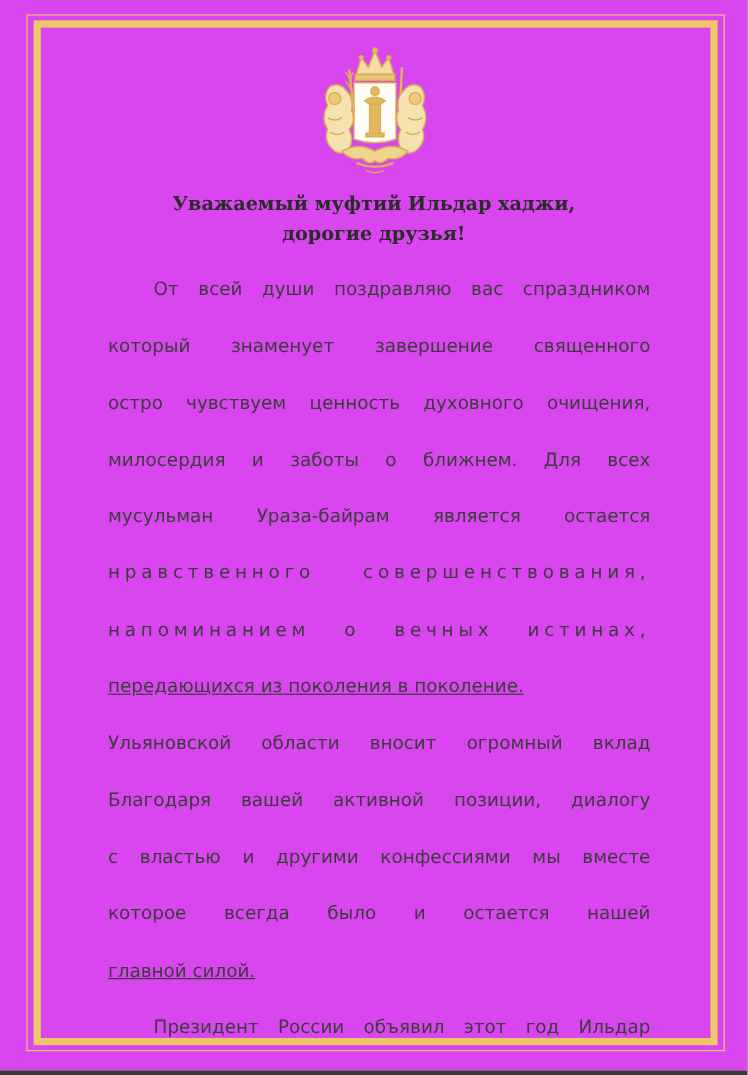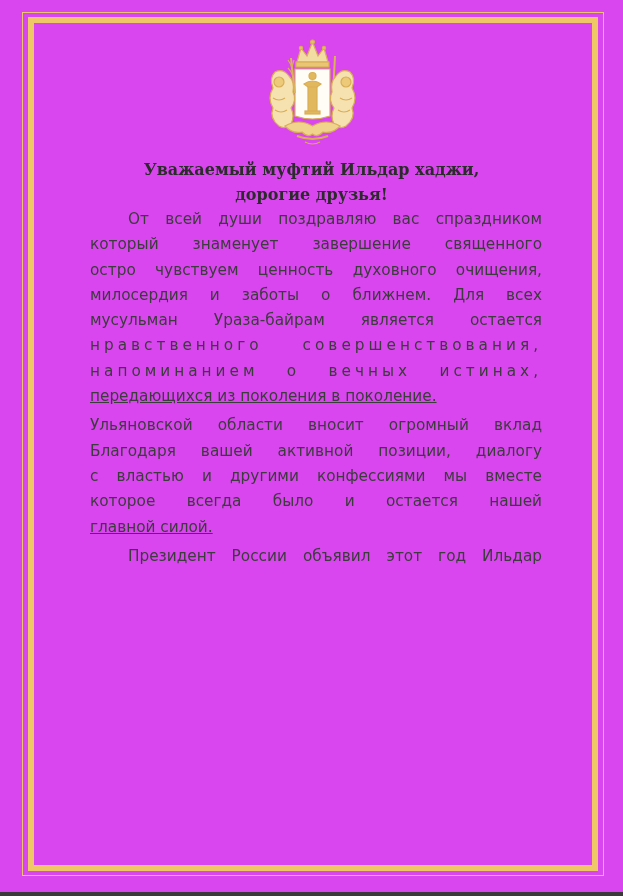--- a/index.html
+++ b/index.html
@@ -69,20 +69,21 @@
     .para {
       margin: 0;
       text-align: justify;
       text-align-last: justify;
     }
     .line {
       display: block;
       text-align: justify;
       text-align-last: justify;
       white-space: nowrap;
+      margin-top: 22px;
     }
     .line.first {
       padding-left: 38px;
     }
     .line.last {
       text-align-last: left;
       text-decoration: underline;
     }
     .line.spaced {
       letter-spacing: 4px;

